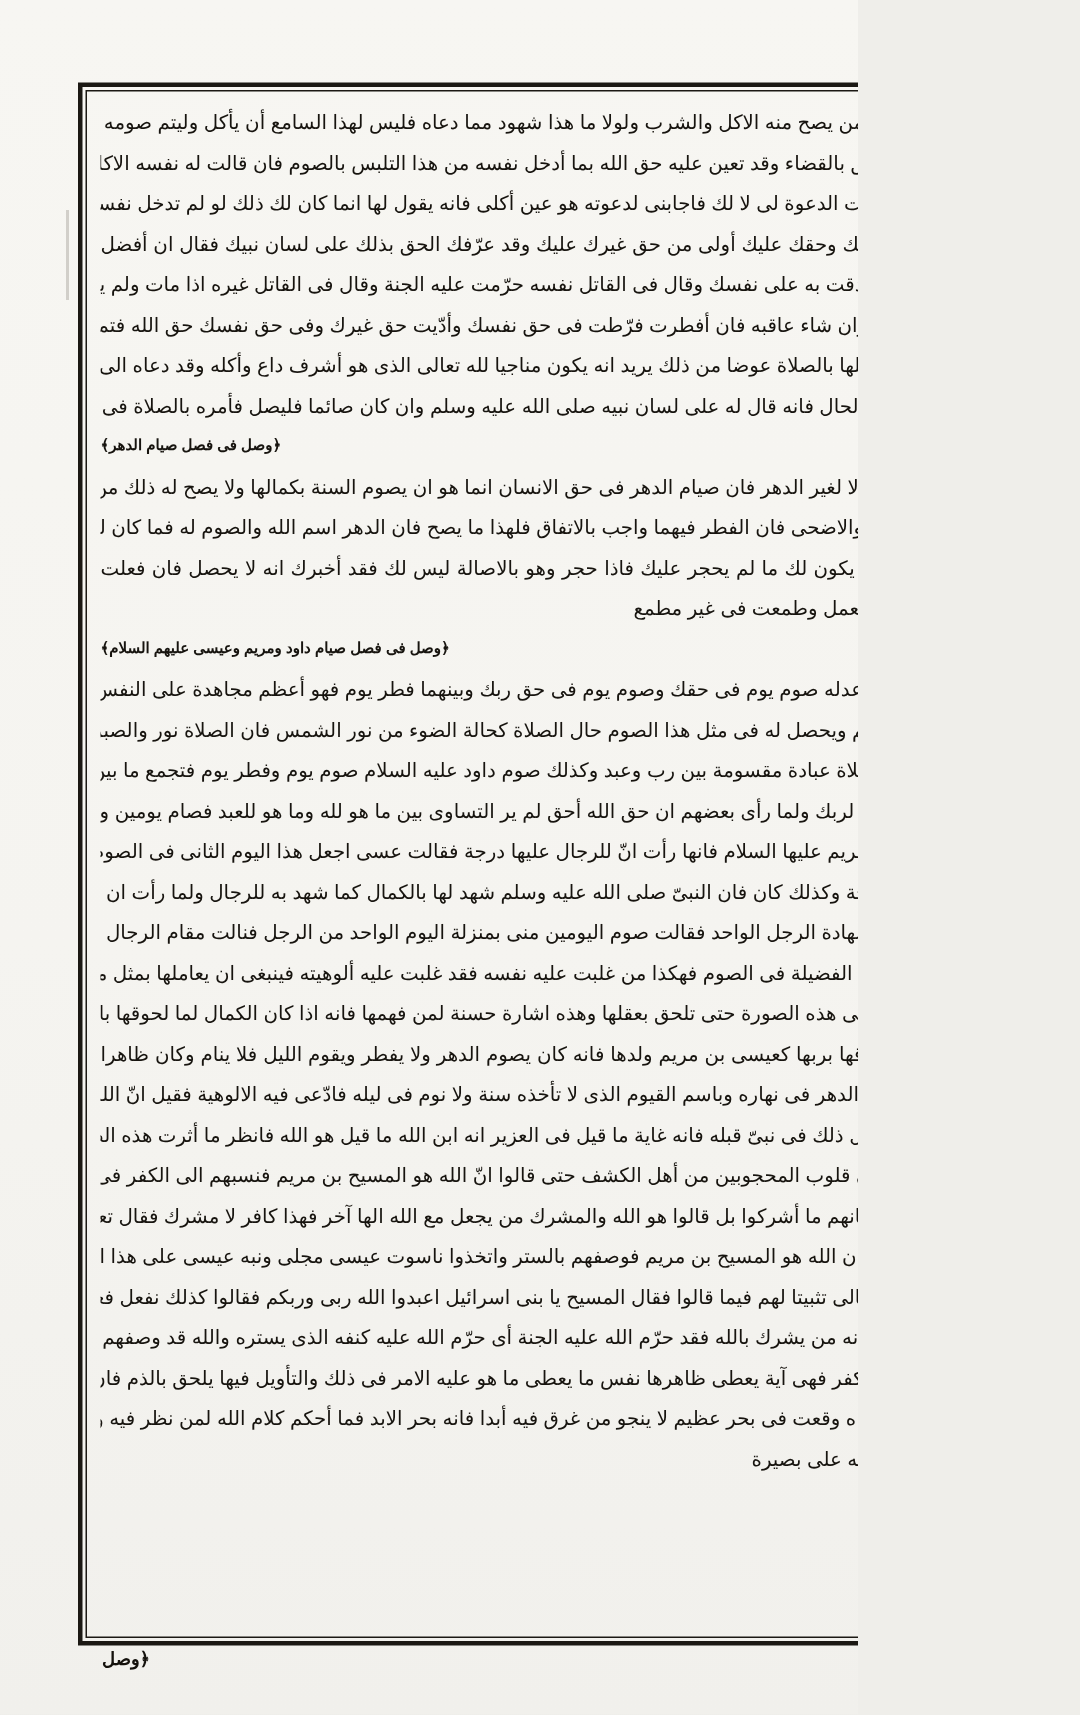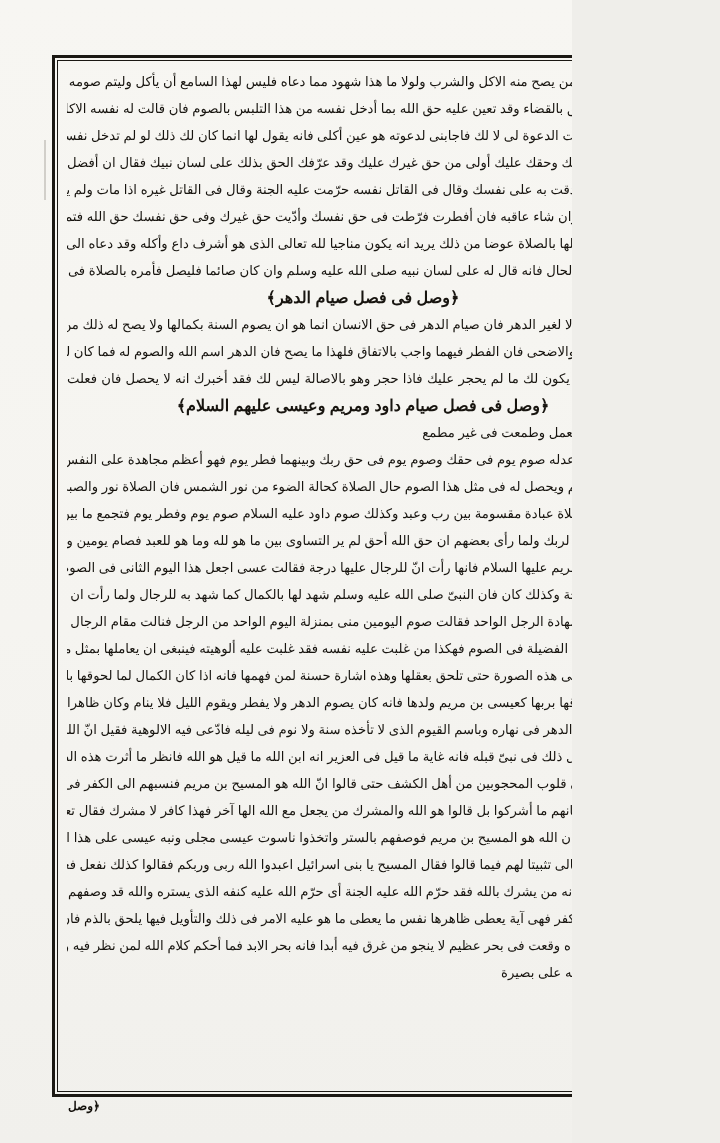--- a/index.html
+++ b/index.html
@@ -58,23 +58,23 @@
     text-align-last: justify;
     white-space: nowrap;
     overflow: hidden;
   }
   .l-plain {
     text-align: right;
     white-space: nowrap;
     overflow: hidden;
   }
   .l-heading {
-    text-align: center;
+    text-align: left;
     font-weight: bold;
-    font-size: 16px;
+    font-size: 10px;
   }
   .catchword {
     position: absolute;
     top: 1099px;
     left: 68px;
     direction: rtl;
     font-size: 12px;
     font-weight: bold;
     color: #14110c;
   }
@@ -105,22 +105,22 @@
           <div class="line l-justify">ما دعاك انما كانت الدعوة لى لا لك فاجابنى لدعوته هو عين أكلى فانه يقول لها انما كان لك ذلك لو لم تدخل نفسك</div>
           <div class="line l-justify">أوجبته على نفسك وحقك عليك أولى من حق غيرك عليك وقد عرّفك الحق بذلك على لسان نبيك فقال ان أفضل</div>
           <div class="line l-justify">الصدقات ما تصدقت به على نفسك وقال فى القاتل نفسه حرّمت عليه الجنة وقال فى القاتل غيره اذا مات ولم يقتص منه</div>
           <div class="line l-justify">ان شاء غفر له وان شاء عاقبه فان أفطرت فرّطت فى حق نفسك وأدّيت حق غيرك وفى حق نفسك حق الله فتمنعها</div>
           <div class="line l-justify">من الفطر وتشغلها بالصلاة عوضا من ذلك يريد انه يكون مناجيا لله تعالى الذى هو أشرف داع وأكله وقد دعاه الى</div>
           <div class="line l-justify">الصلاة فى هذه الحال فانه قال له على لسان نبيه صلى الله عليه وسلم وان كان صائما فليصل فأمره بالصلاة فى هذه الحال</div>
           <div class="line l-heading">﴿وصل فى فصل صيام الدهر﴾</div>
           <div class="line l-justify">لا يصح الا للدهر لا لغير الدهر فان صيام الدهر فى حق الانسان انما هو ان يصوم السنة بكمالها ولا يصح له ذلك من</div>
           <div class="line l-justify">أجل يوم الفطر والاضحى فان الفطر فيهما واجب بالاتفاق فلهذا ما يصح فان الدهر اسم الله والصوم له فما كان لله</div>
           <div class="line l-justify">فما هو لك وانما يكون لك ما لم يحجر عليك فاذا حجر وهو بالاصالة ليس لك فقد أخبرك انه لا يحصل فان فعلت</div>
+          <div class="line l-plain">عملت فى غير معمل وطمعت فى غير مطمع</div>
           <div class="line l-heading">﴿وصل فى فصل صيام داود ومريم وعيسى عليهم السلام﴾</div>
-          <div class="line l-plain">عملت فى غير معمل وطمعت فى غير مطمع</div>
           <div class="line l-justify">أفضل الصيام وأعدله صوم يوم فى حقك وصوم يوم فى حق ربك وبينهما فطر يوم فهو أعظم مجاهدة على النفس</div>
           <div class="line l-justify">وأعدل فى الحكم ويحصل له فى مثل هذا الصوم حال الصلاة كحالة الضوء من نور الشمس فان الصلاة نور والصبر ضياء</div>
           <div class="line l-justify">وهو الصوم والصلاة عبادة مقسومة بين رب وعبد وكذلك صوم داود عليه السلام صوم يوم وفطر يوم فتجمع ما بين</div>
           <div class="line l-justify">ما هو لك وما هو لربك ولما رأى بعضهم ان حق الله أحق لم ير التساوى بين ما هو لله وما هو للعبد فصام يومين وأفطر يوما</div>
           <div class="line l-justify">وهذا كان صوم مريم عليها السلام فانها رأت انّ للرجال عليها درجة فقالت عسى اجعل هذا اليوم الثانى فى الصوم فى</div>
           <div class="line l-justify">مقابلة تلك الدرجة وكذلك كان فان النبىّ صلى الله عليه وسلم شهد لها بالكمال كما شهد به للرجال ولما رأت ان شهادة</div>
           <div class="line l-justify">المرأتين تعدل شهادة الرجل الواحد فقالت صوم اليومين منى بمنزلة اليوم الواحد من الرجل فنالت مقام الرجال بذلك</div>
           <div class="line l-justify">فساوت داود فى الفضيلة فى الصوم فهكذا من غلبت عليه نفسه فقد غلبت عليه ألوهيته فينبغى ان يعاملها بمثل ما عاملت</div>
           <div class="line l-justify">به مريم نفسها فى هذه الصورة حتى تلحق بعقلها وهذه اشارة حسنة لمن فهمها فانه اذا كان الكمال لما لحوقها بالرجال</div>
           <div class="line l-justify">فلا كمل لها لحوقها بربها كعيسى بن مريم ولدها فانه كان يصوم الدهر ولا يفطر ويقوم الليل فلا ينام وكان ظاهرا</div>

